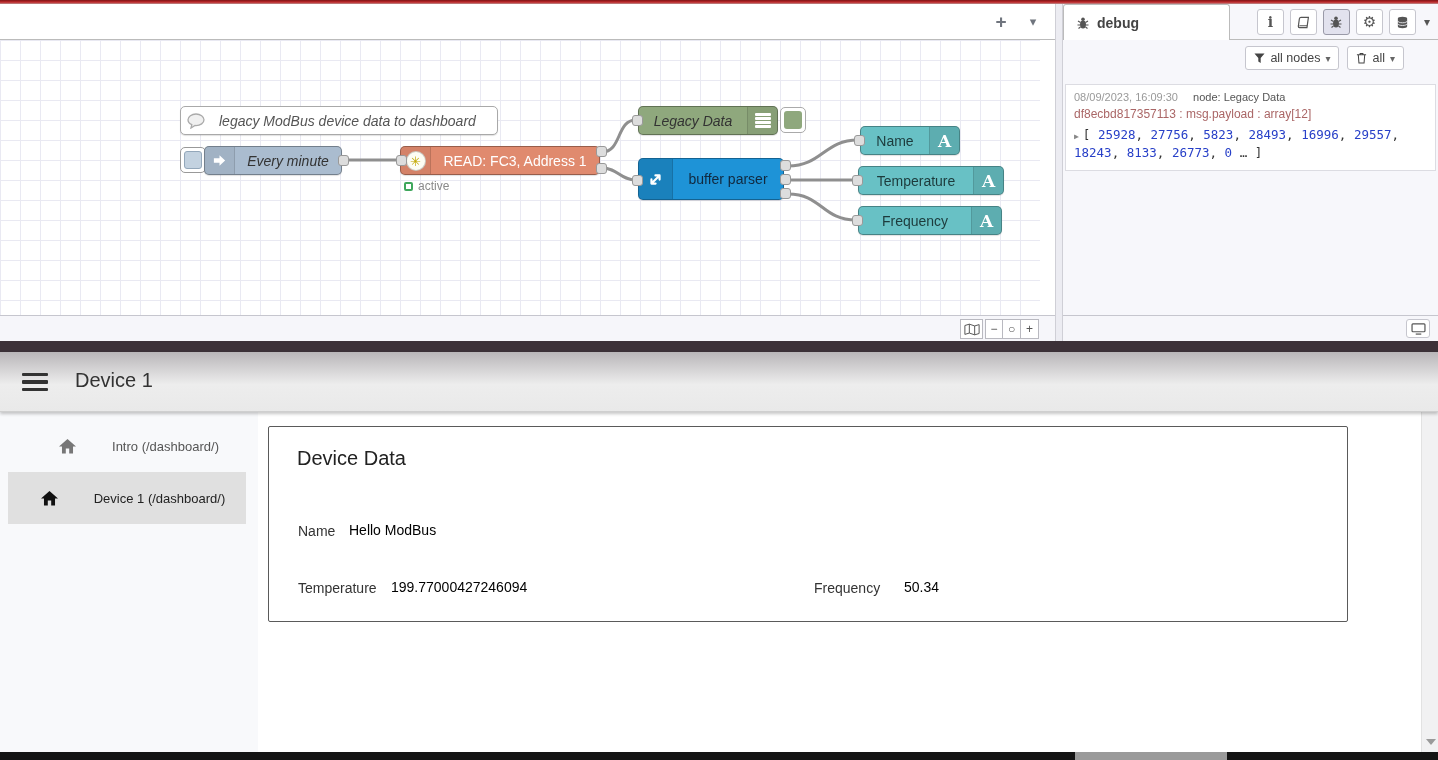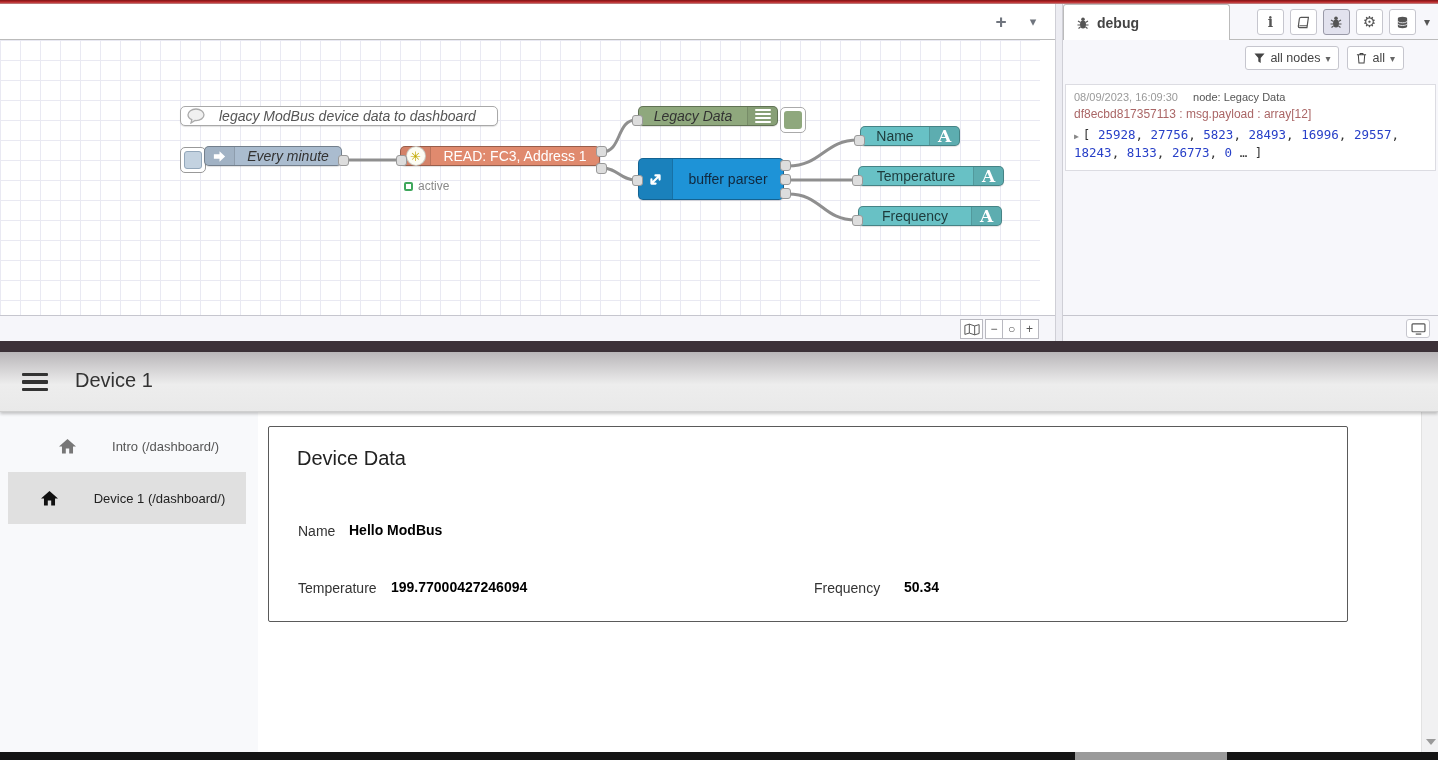--- a/index.html
+++ b/index.html
@@ -14,21 +14,21 @@
   .editor { position:absolute; left:0; top:4px; width:1055px; height:337px; background:#fff; }
   .tabbar { position:absolute; left:0; top:0; width:1055px; height:36px; background:#fff; border-bottom:1px solid #bbbbbb; }
   .tabbar-btn { position:absolute; top:6px; width:26px; height:24px; text-align:center; line-height:24px; color:#70757e; cursor:pointer; }
   .canvas { position:absolute; left:0; top:36px; width:1040px; height:275px; background:#fff;
             background-image:linear-gradient(to right,#e9e9f2 1px,transparent 1px),
                              linear-gradient(to bottom,#e9e9f2 1px,transparent 1px);
             background-size:20px 20px; }
   .wires { position:absolute; left:0; top:0; }
   .wires path { stroke:#8f8f8f; stroke-width:3; fill:none; stroke-linecap:round; }
 
-  .node { position:absolute; height:20px; border-radius:5px; border:1px solid rgba(0,0,0,.32);
+  .node { position:absolute; height:29px; border-radius:5px; border:1px solid rgba(0,0,0,.32);
           font-size:14px; color:#333; display:flex; align-items:center; box-shadow:0 1px 1px rgba(0,0,0,.12); }
   .node .iconbox { height:100%; width:30px; display:flex; align-items:center; justify-content:center;
                    background:rgba(0,0,0,.05); flex:none; }
   .iconbox.l { border-right:1px solid rgba(0,0,0,.12); border-radius:4px 0 0 4px; }
   .iconbox.r { border-left:1px solid rgba(0,0,0,.12); border-radius:0 4px 4px 0; }
   .node .lbl { flex:1; text-align:center; white-space:nowrap; }
   .port { position:absolute; width:11px; height:11px; background:#ddd; border:1px solid #999; border-radius:3px; }
   .nbtn { position:absolute; width:26px; height:26px; background:#fff; border:1px solid #999; border-radius:5px; padding:3px; }
   .nbtn .fillpad { width:100%; height:100%; border-radius:3px; }
 
@@ -95,21 +95,21 @@
   .side-item { position:absolute; left:0; width:258px; height:52px; display:flex; align-items:center; cursor:pointer; color:#555;justify-content:center; }
   .side-item .homeic { margin-left:20px; color:#777; }
   .side-item .slbl { margin-left:36px; font-size:13px; }
   .side-item.active { background:#e0e0e0; left:8px; width:238px; color:#222; }
   .side-item.active .homeic { color:#111; margin-left:12px; }
   .dash-main { position:absolute; left:258px; top:60px; right:17px; bottom:8px; background:#fff; }
   .card { position:absolute; left:10px; top:14px; width:1080px; height:196px; background:#fff;
           border:1px solid #5a5a5a; border-radius:2px; }
   .card-title { position:absolute; left:28px; top:20px; font-size:20px; color:#222; }
   .fieldlbl { font-size:14px; color:#333; }
-  .fieldval { font-size:14px; color:#000; font-weight:bold; }
+  .fieldval { font-size:14px; color:#000; font-weight:normal; }
   .f-name-l { position:absolute; left:29px; top:96px; }
   .f-name-v { position:absolute; left:80px; top:95px; }
   .f-temp-l { position:absolute; left:29px; top:153px; }
   .f-temp-v { position:absolute; left:122px; top:152px; }
   .f-freq-l { position:absolute; left:545px; top:153px; }
   .f-freq-v { position:absolute; left:635px; top:152px; }
 
   .vscroll { position:absolute; right:0; top:0; width:17px; bottom:8px; background:#f1f1f2; border-left:1px solid #e2e2e2; }
   .varrow { position:absolute; left:4px; width:0; height:0; border-left:5px solid transparent; border-right:5px solid transparent; }
   .varrow.up { top:7px; border-bottom:6px solid #9a9a9a; }

